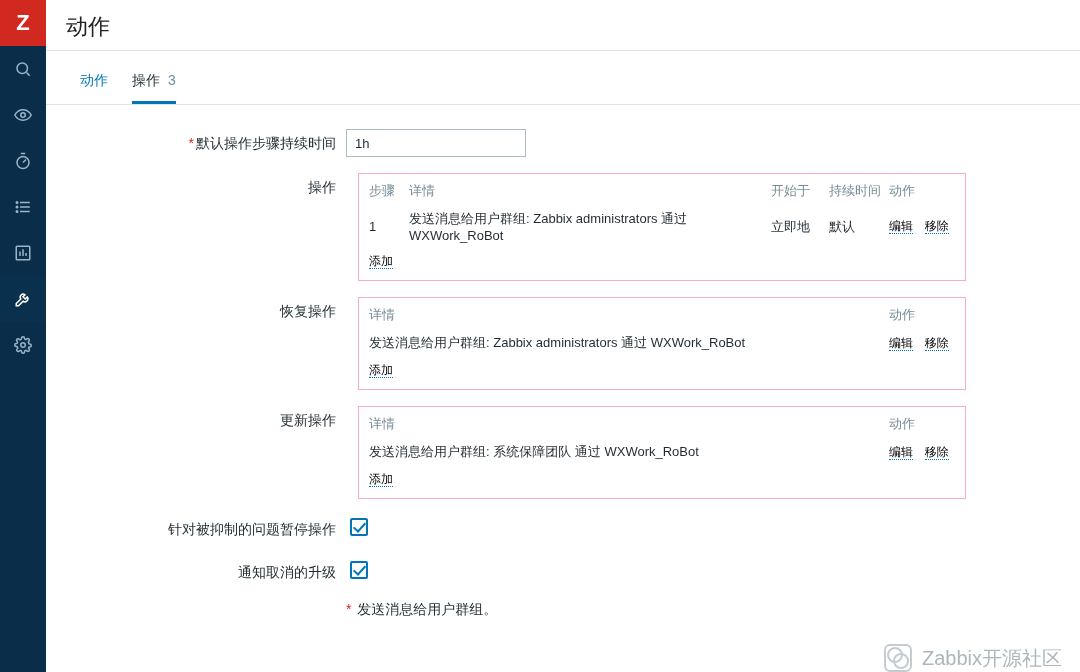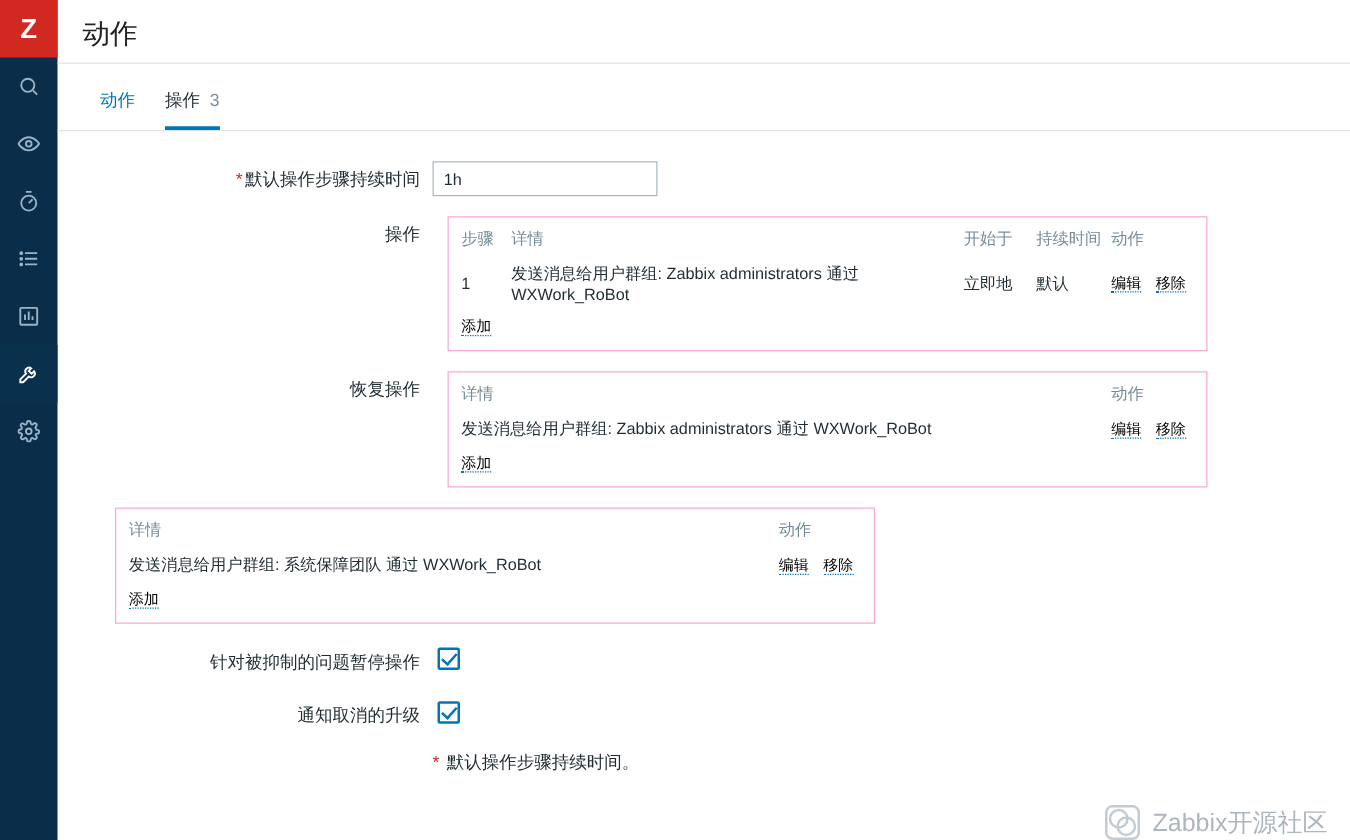--- a/index.html
+++ b/index.html
@@ -237,20 +237,21 @@
               </div>
             </div>
             <div class="ops-add">
               <a class="linka">添加</a>
             </div>
           </div>
         </div>
       </div>
 
       <div class="form-row">
+        <div class="form-label">更新操作</div>
         <div class="form-ctrl">
           <div class="ops-box">
             <div class="ops-header">
               <div class="col-detail">详情</div>
               <div class="col-action">动作</div>
             </div>
             <div class="ops-row">
               <div class="col-detail">
                 <b>发送消息给用户群组:</b><span> 系统保障团队 通过 WXWork_RoBot</span>
               </div>
@@ -277,21 +278,21 @@
         <div class="form-label">通知取消的升级</div>
         <div class="form-ctrl">
           <input type="checkbox" class="cb" checked="" style="">
         </div>
       </div>
 
       <div class="form-row">
         <div class="form-label"></div>
         <div class="form-ctrl">
           <div class="hint">
-            <span class="req">*</span> <span>默认操作步骤持续时间。</span>
+            <span class="req">*</span> <span>发送消息给用户群组。</span>
           </div>
         </div>
       </div>
 
     </div>
   </div>
 </div>
 
 <div class="watermark">
   <div class="ico"></div>

